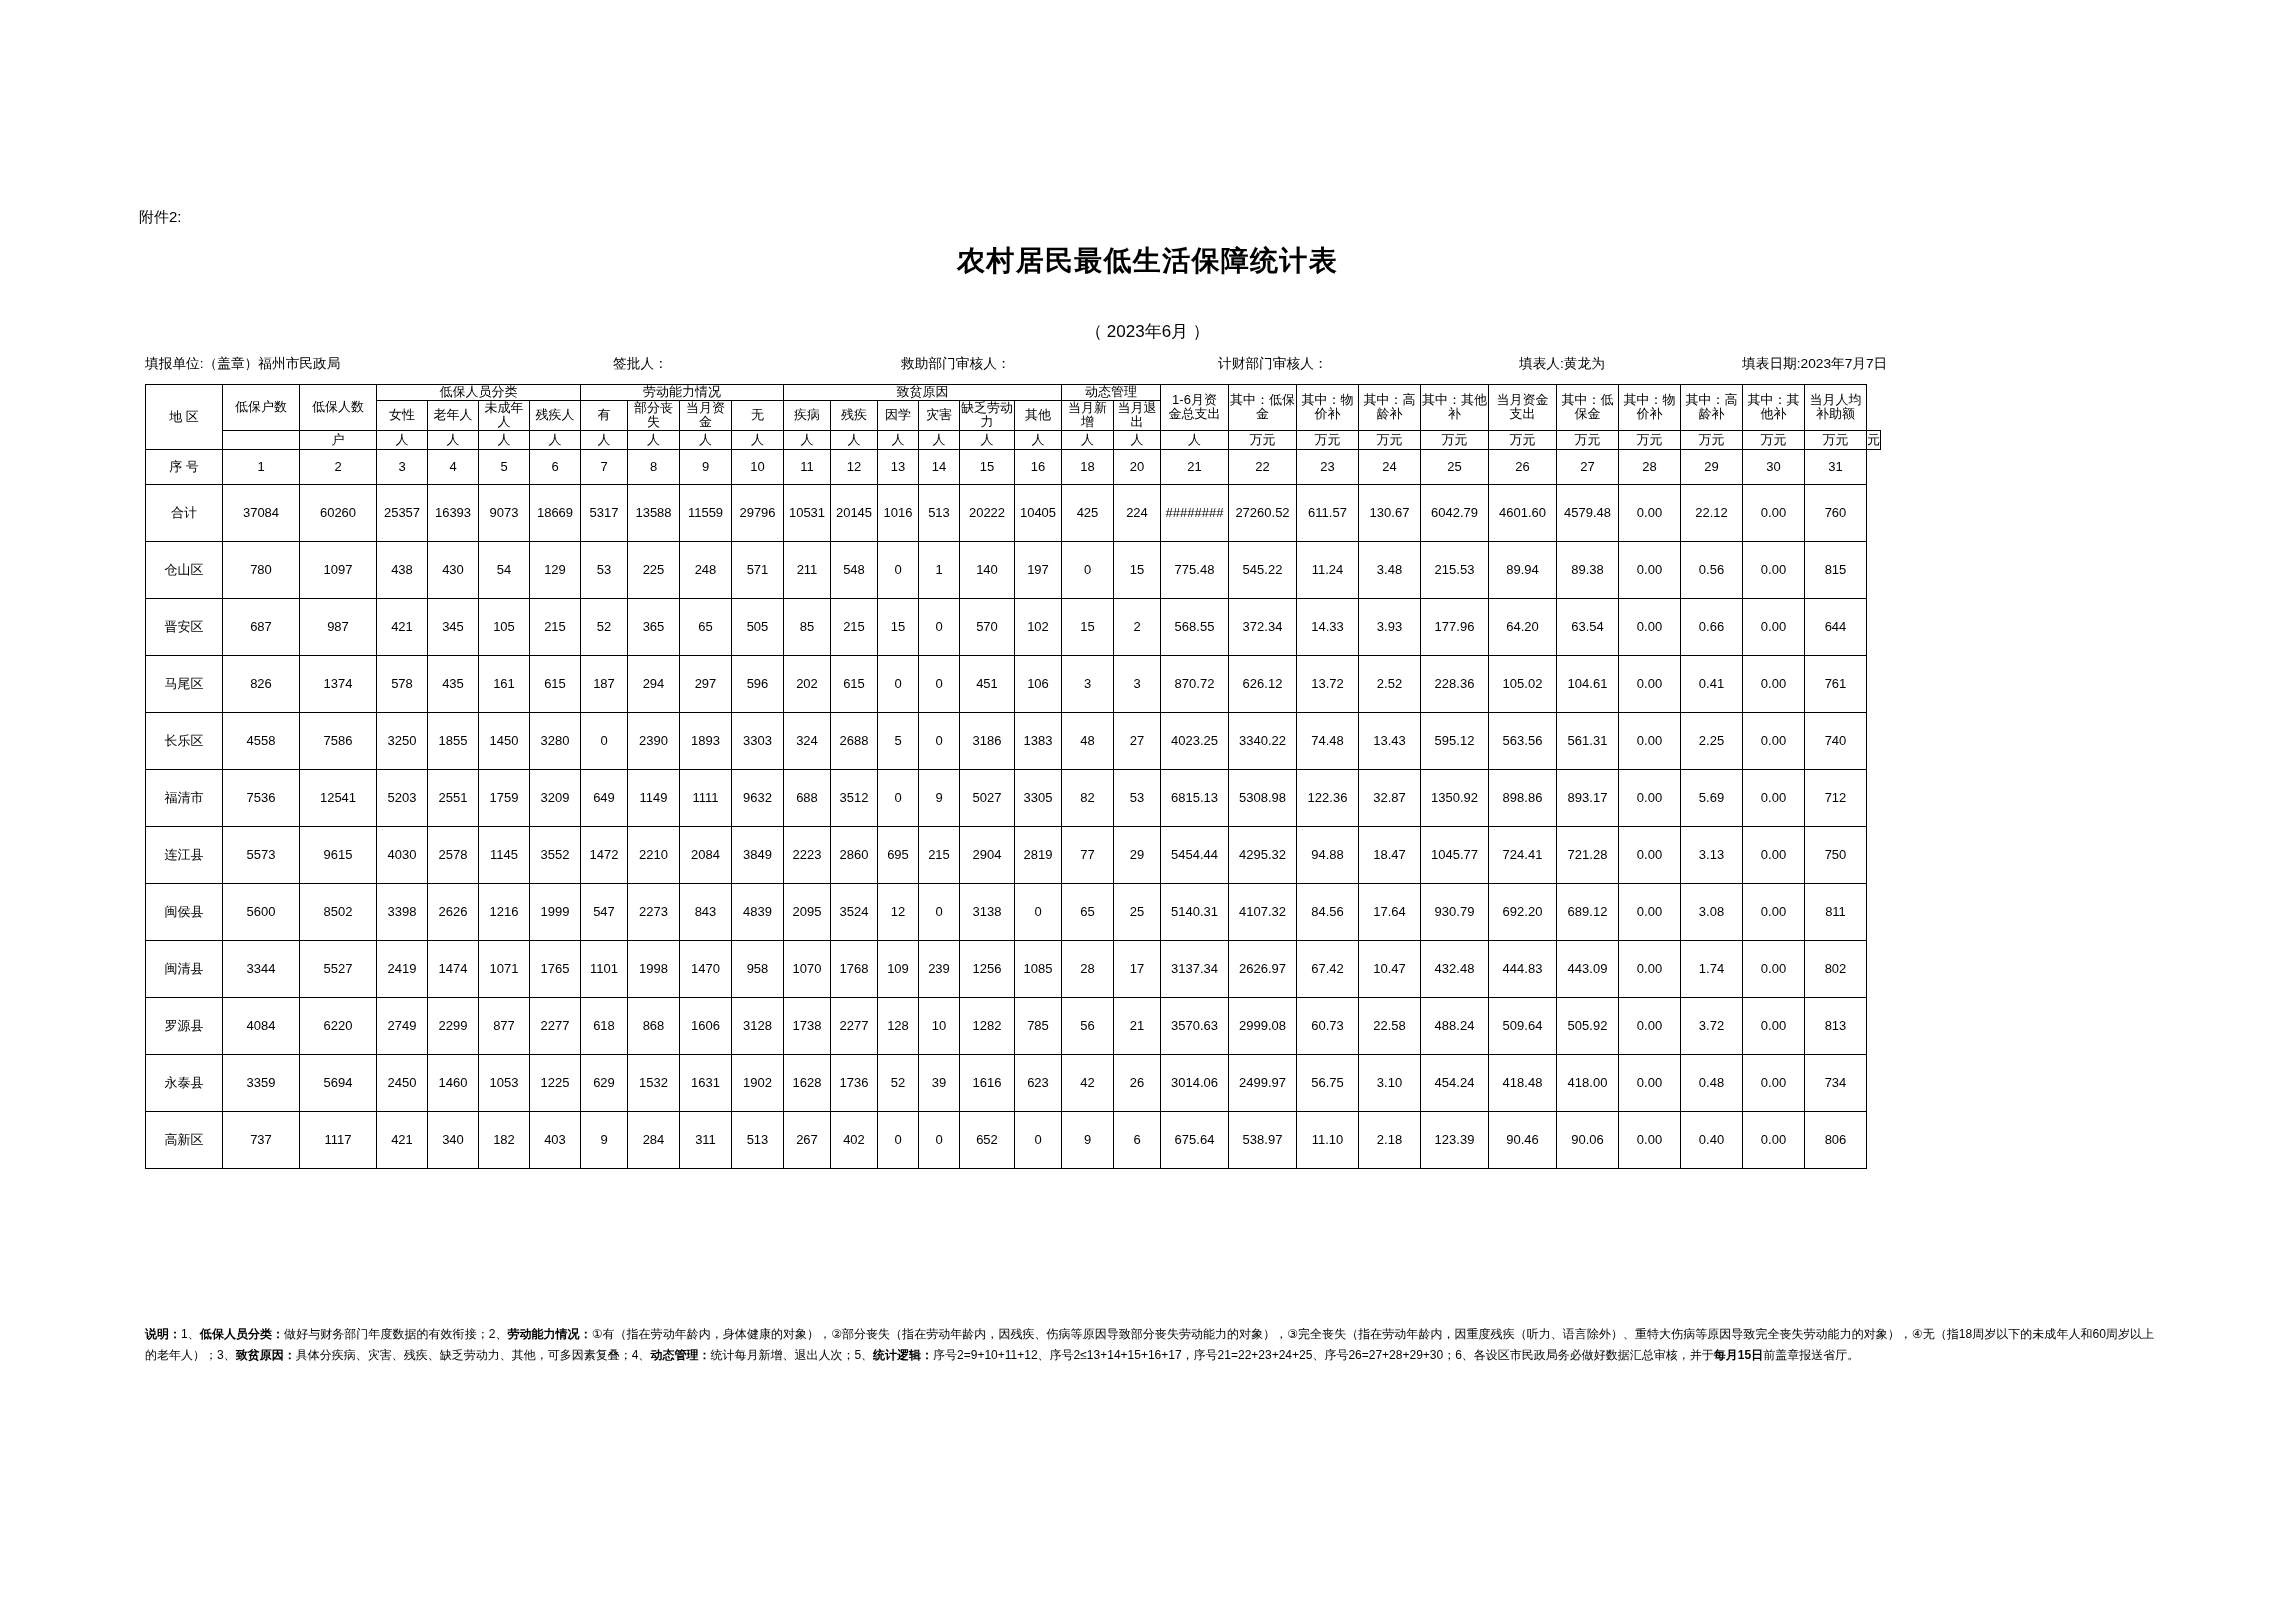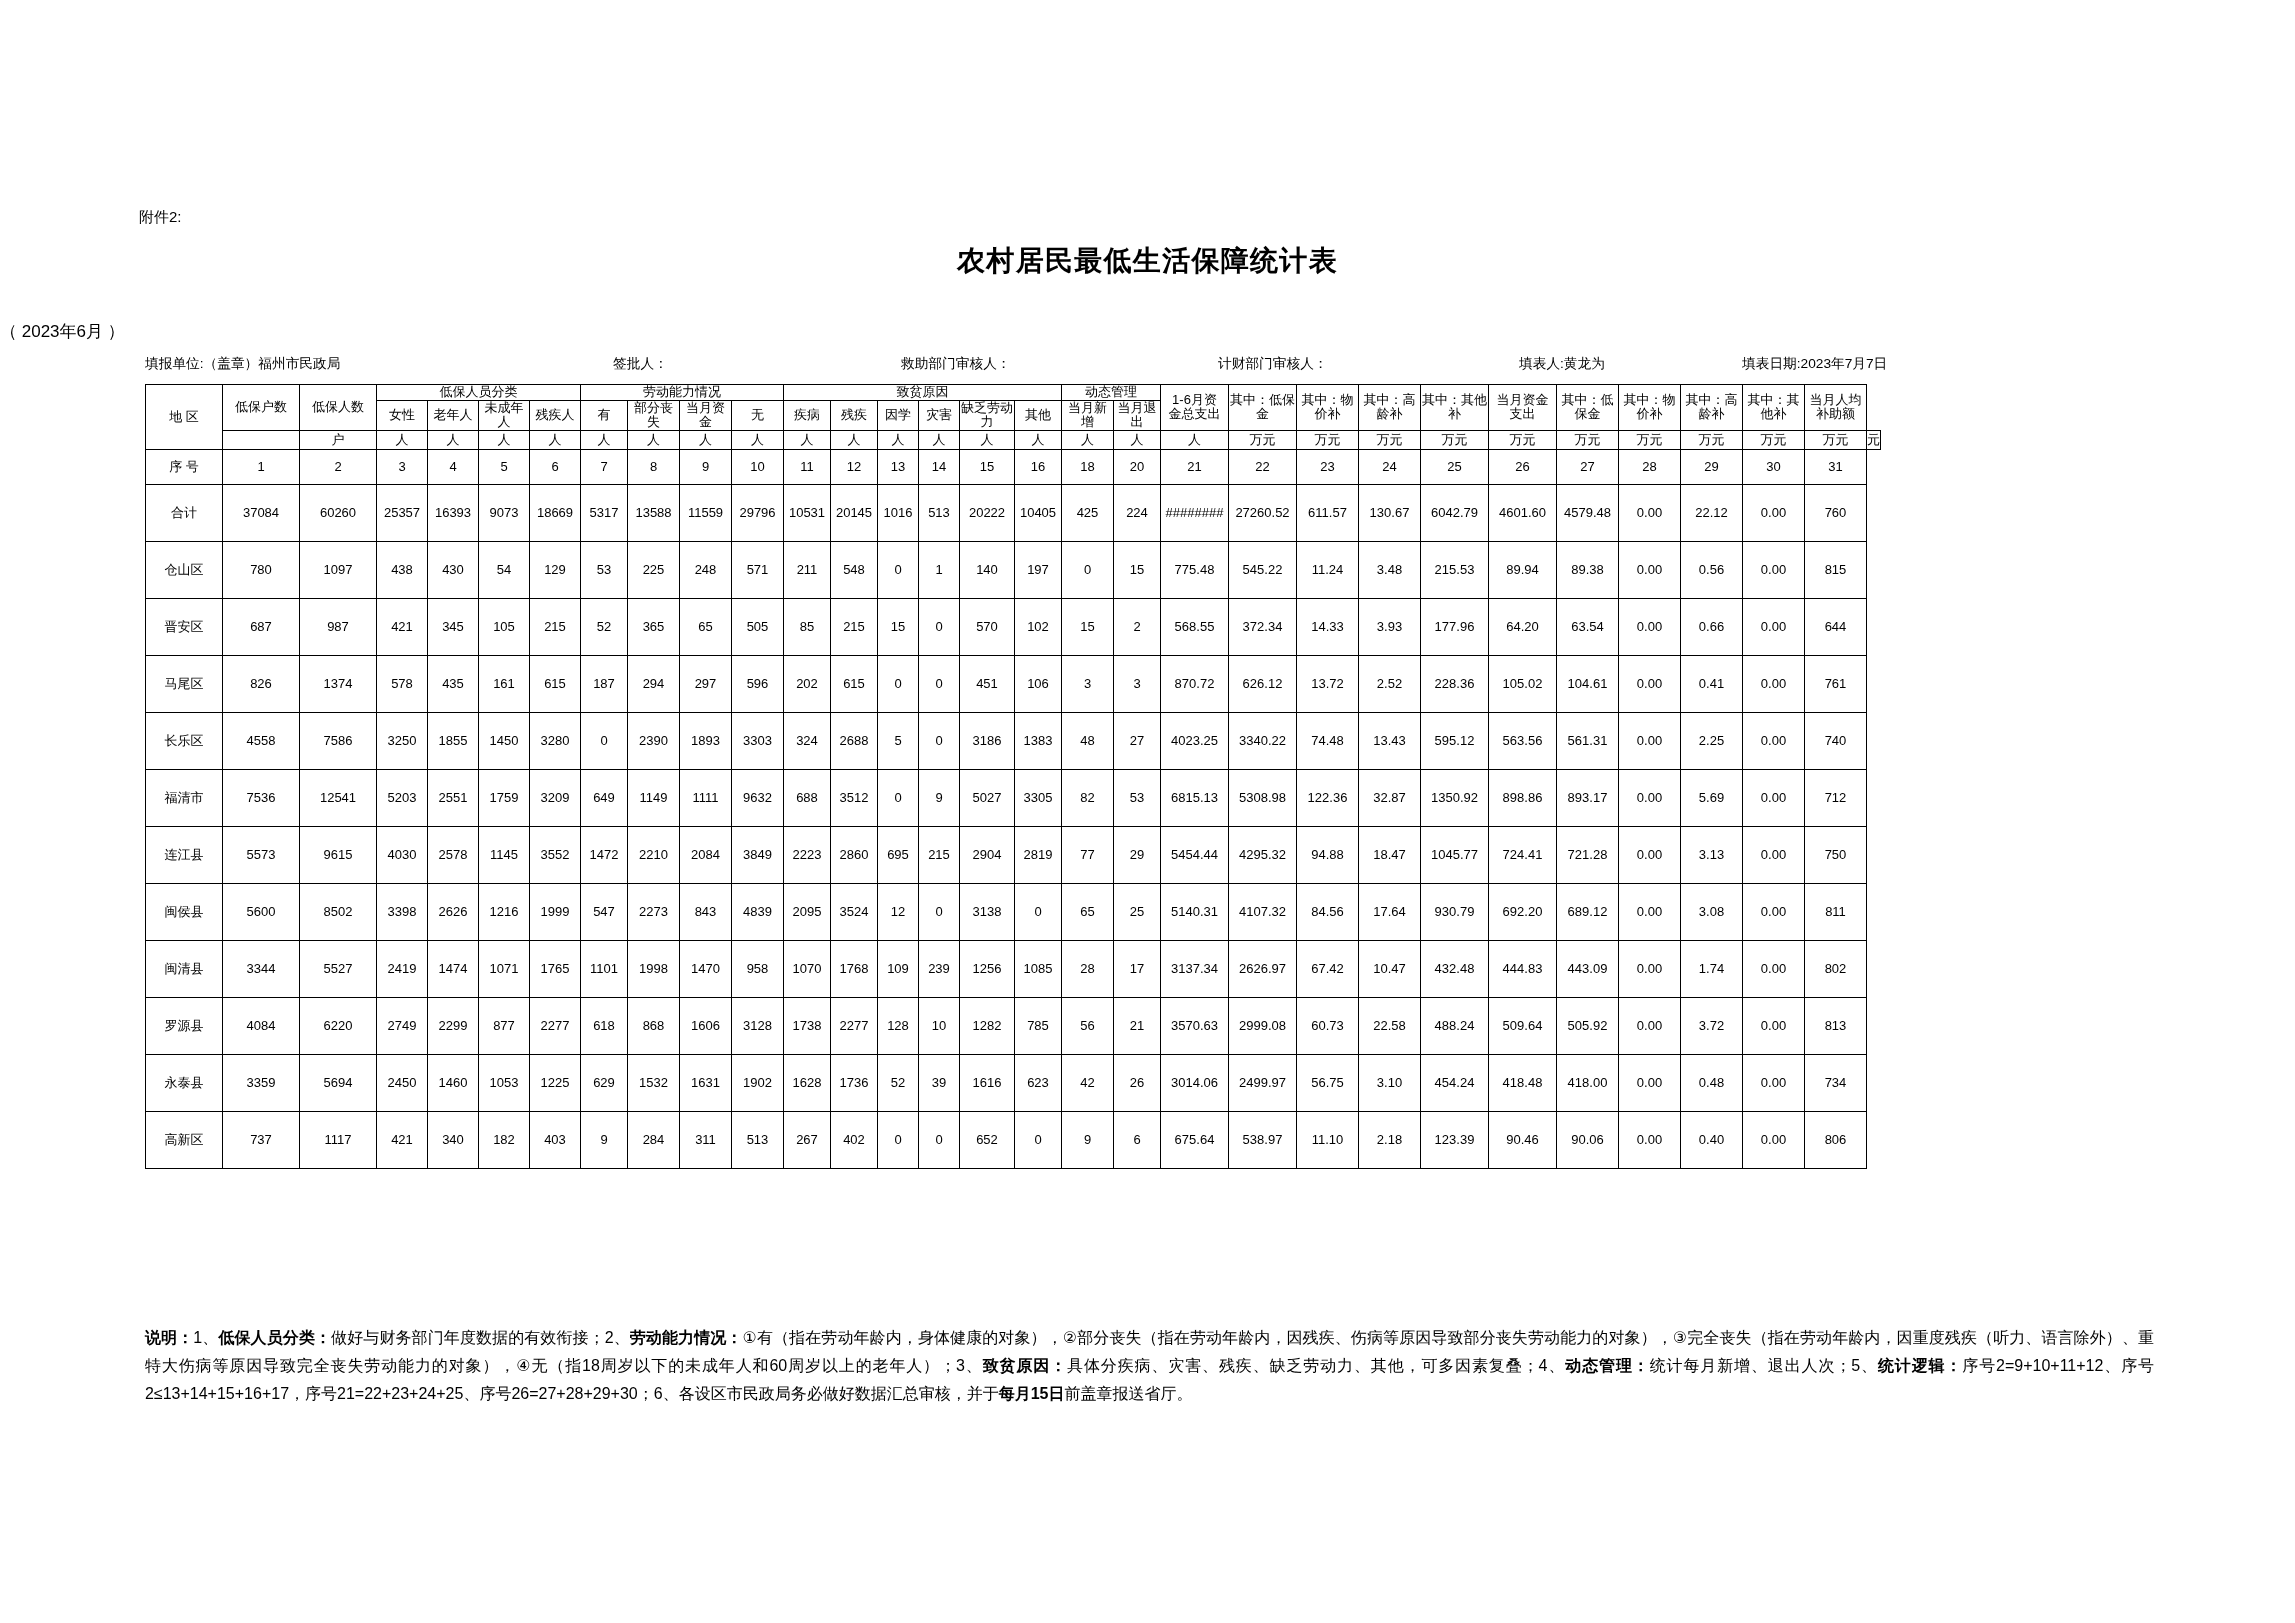--- a/index.html
+++ b/index.html
@@ -38,21 +38,21 @@
     font-size: 28px;
     font-weight: bold;
     letter-spacing: 1.3px;
     font-family: "Liberation Serif", "DejaVu Serif", serif;
   }
   .doc-period {
     position: absolute;
     left: 0;
     top: 308px;
     width: 2295px;
-    text-align: left;
+    text-align: center;
     font-size: 17px;
     font-family: "Liberation Sans", "DejaVu Sans", sans-serif;
   }
   .meta-row {
     position: absolute;
     left: 145px;
     top: 343px;
     width: 2009px;
     height: 19.6px;
     font-size: 13.7px;
@@ -94,21 +94,21 @@
   .unitrow td { font-size: 12.4px; height: 18.3px; }
   .seqrow td { height: 34px; font-size: 13.7px; }
   .datarow td { height: 56px; font-size: 13.7px; }
   .region-cell { font-size: 13.7px; }
   .big { font-size: 16.4px; }
   .notes {
     position: absolute;
     left: 145px;
     top: 1312px;
     width: 2009px;
-    font-size: 16px;
+    font-size: 12px;
     line-height: 1.75;
     font-family: "Liberation Sans", "DejaVu Sans", sans-serif;
     text-align: justify;
   }
   .notes b { font-weight: bold; }
 </style>
 </head>
 <body>
 
 <div class="page">

